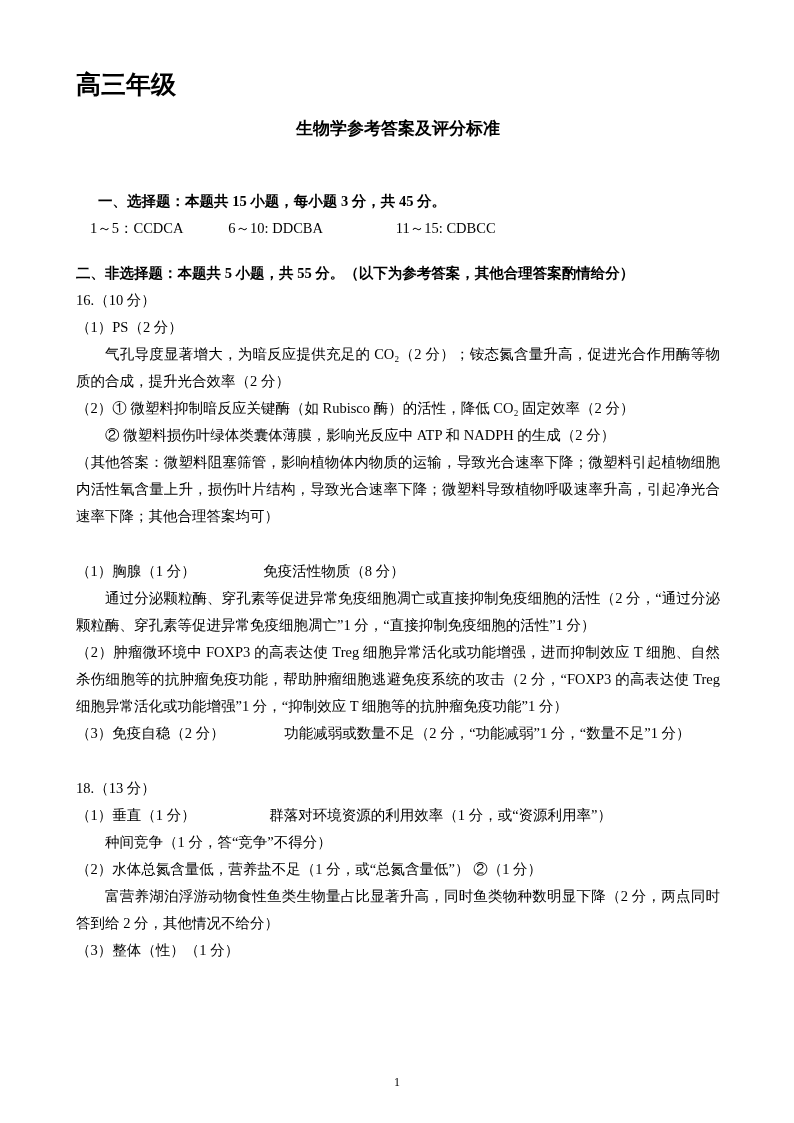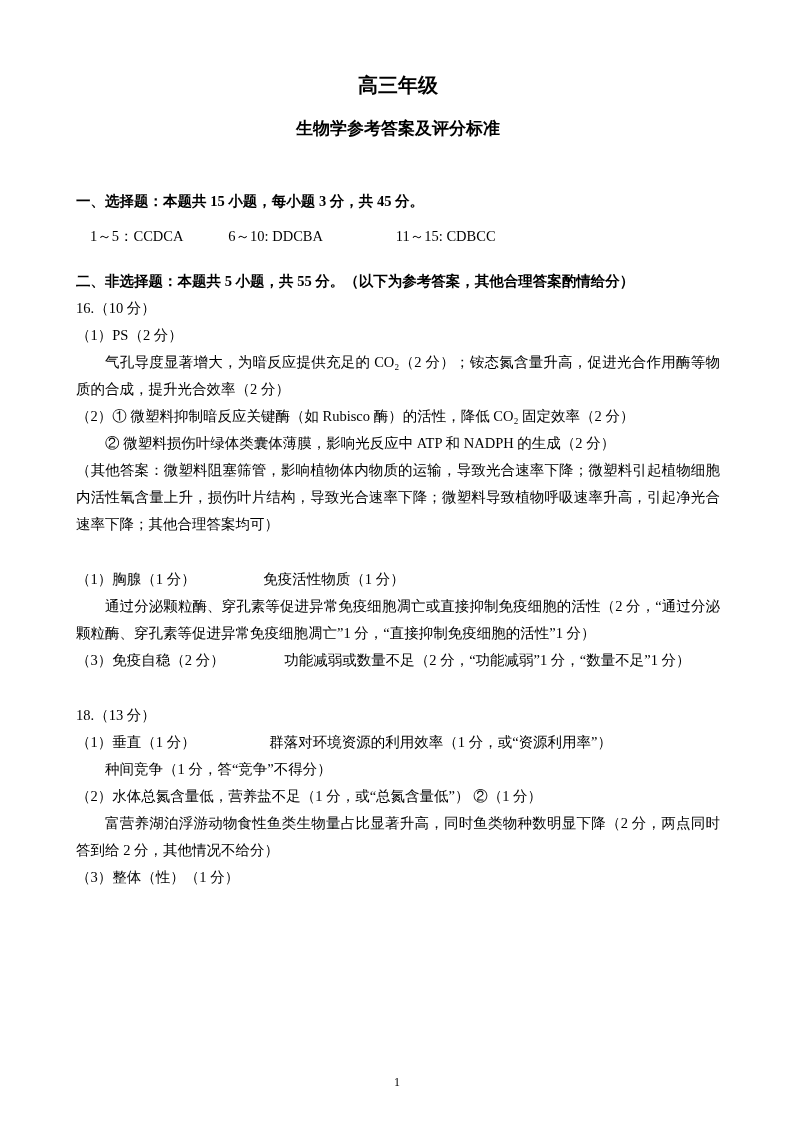--- a/index.html
+++ b/index.html
@@ -11,39 +11,38 @@
     margin: 0 auto;
     background: #ffffff;
     padding: 70px 74px 0 76px;
     font-family: "Liberation Serif", "DejaVu Serif", serif;
     font-size: 14.5px;
     line-height: 27px;
     color: #000000;
     overflow: hidden;
   }
   .title-grade {
-    text-align: center;
-    font-size: 20px;
+    font-size: 25px;
     font-weight: bold;
     line-height: 30px;
   }
   .title-main {
     text-align: center;
     font-size: 17px;
     font-weight: bold;
     line-height: 34px;
     margin-top: 12px;
   }
   .section-heading {
     font-weight: bold;
     margin-top: 0;
   }
-  .choice-heading { margin-top: 42px; }
+  .choice-heading { margin-top: 42px; margin-left: 22px; }
   .fr-heading { margin-top: 18px; }
-  .answers-line { padding-left: 14px; margin-top: 8px; }
+  .answers-line { padding-left: 14px; }
   .answers-line .grp2 { margin-left: 42px; }
   .answers-line .grp3 { margin-left: 70px; }
   .para { text-align: justify; }
   .indent2 { text-indent: 2em; }
   .qblock-gap { margin-top: 28px; }
   .ml64 { margin-left: 64px; }
   .ml56 { margin-left: 56px; }
   .ml70 { margin-left: 70px; }
   .ml110 { }
   .footer-page {
@@ -79,23 +78,24 @@
     <div class="para">（1）PS（2 分）</div>
     <div class="para indent2">气孔导度显著增大，为暗反应提供充足的 CO₂（2 分）；铵态氮含量升高，促进光合作用酶等物质的合成，提升光合效率（2 分）</div>
     <div class="para">（2）① 微塑料抑制暗反应关键酶（如 Rubisco 酶）的活性，降低 CO₂ 固定效率（2 分）</div>
     <div class="para indent2">② 微塑料损伤叶绿体类囊体薄膜，影响光反应中 ATP 和 NADPH 的生成（2 分）</div>
     <div class="para">（其他答案：微塑料阻塞筛管，影响植物体内物质的运输，导致光合速率下降；微塑料引起植物细胞内活性氧含量上升，损伤叶片结构，导致光合速率下降；微塑料导致植物呼吸速率升高，引起净光合速率下降；其他合理答案均可）</div>
   </div>
 
   <div class="qblock-gap">
     <div class="para">
       <span>（1）胸腺（1 分）</span>
-      <span class="ml64">免疫活性物质（1 分）</span>
+      <span class="ml64">免疫活性物质（8 分）</span>
     </div>
     <div class="para indent2">通过分泌颗粒酶、穿孔素等促进异常免疫细胞凋亡或直接抑制免疫细胞的活性（2 分，“通过分泌颗粒酶、穿孔素等促进异常免疫细胞凋亡”1 分，“直接抑制免疫细胞的活性”1 分）</div>
+    <div class="para">（2）肿瘤微环境中 FOXP3 的高表达使 Treg 细胞异常活化或功能增强，进而抑制效应 T 细胞、自然杀伤细胞等的抗肿瘤免疫功能，帮助肿瘤细胞逃避免疫系统的攻击（2 分，“FOXP3 的高表达使 Treg 细胞异常活化或功能增强”1 分，“抑制效应 T 细胞等的抗肿瘤免疫功能”1 分）</div>
     <div class="para">
       <span>（3）免疫自稳（2 分）</span>
       <span class="ml56">功能减弱或数量不足（2 分，“功能减弱”1 分，“数量不足”1 分）</span>
     </div>
   </div>
 
   <div class="qblock-gap">
     <div class="para">18.（13 分）</div>
     <div class="para">
       <span>（1）垂直（1 分）</span>

